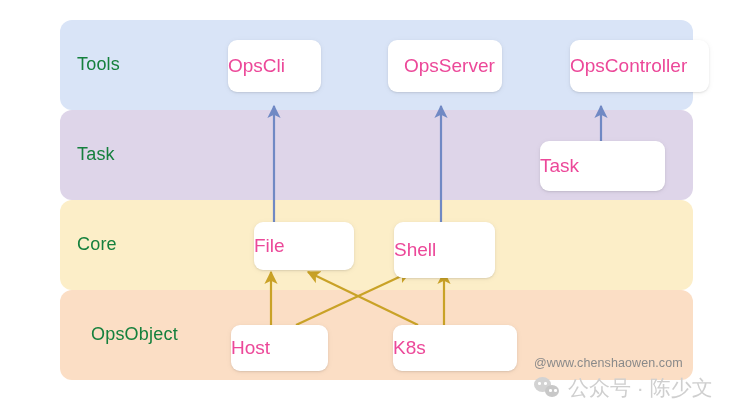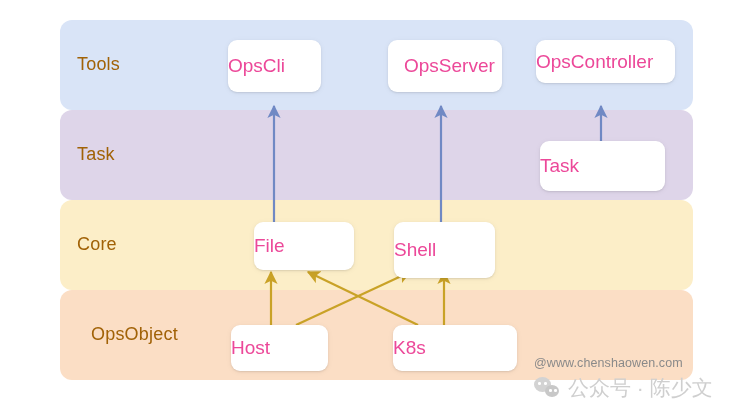--- a/index.html
+++ b/index.html
@@ -21,21 +21,21 @@
     height: 409px;
   }
   .band {
     position: absolute;
     border-radius: 12px;
     box-sizing: border-box;
   }
   .band-label {
     position: absolute;
     font-size: 18px;
-    color: #a16207;
+    color: #15803d;
     letter-spacing: 0.2px;
     white-space: nowrap;
   }
   .node {
     position: absolute;
     background: #ffffff;
     border-radius: 9px;
     box-sizing: border-box;
     display: flex;
     align-items: center;
@@ -126,21 +126,21 @@
   </svg>
 
   <div class="node" style="left: 228px; top: 40px; width: 93px; height: 52px;">
       <span>OpsCli</span>
     </div>
 
   <div class="node" style="left: 388px; top: 40px; width: 114px; height: 52px; padding-left: 16px;">
       <span>OpsServer</span>
     </div>
 
-  <div class="node" style="left: 536px; top: 40px; width: 139px; height: 43px;">
+  <div class="node" style="left: 570px; top: 40px; width: 139px; height: 52px;">
       <span>OpsController</span>
     </div>
 
   <div class="node" style="left: 540px; top: 141px; width: 125px; height: 50px;">
       <span>Task</span>
     </div>
 
   <div class="node" style="left: 230px; top: 222px; width: 100px; height: 48px; margin-left: 24px;">
       <span>File</span>
     </div>

